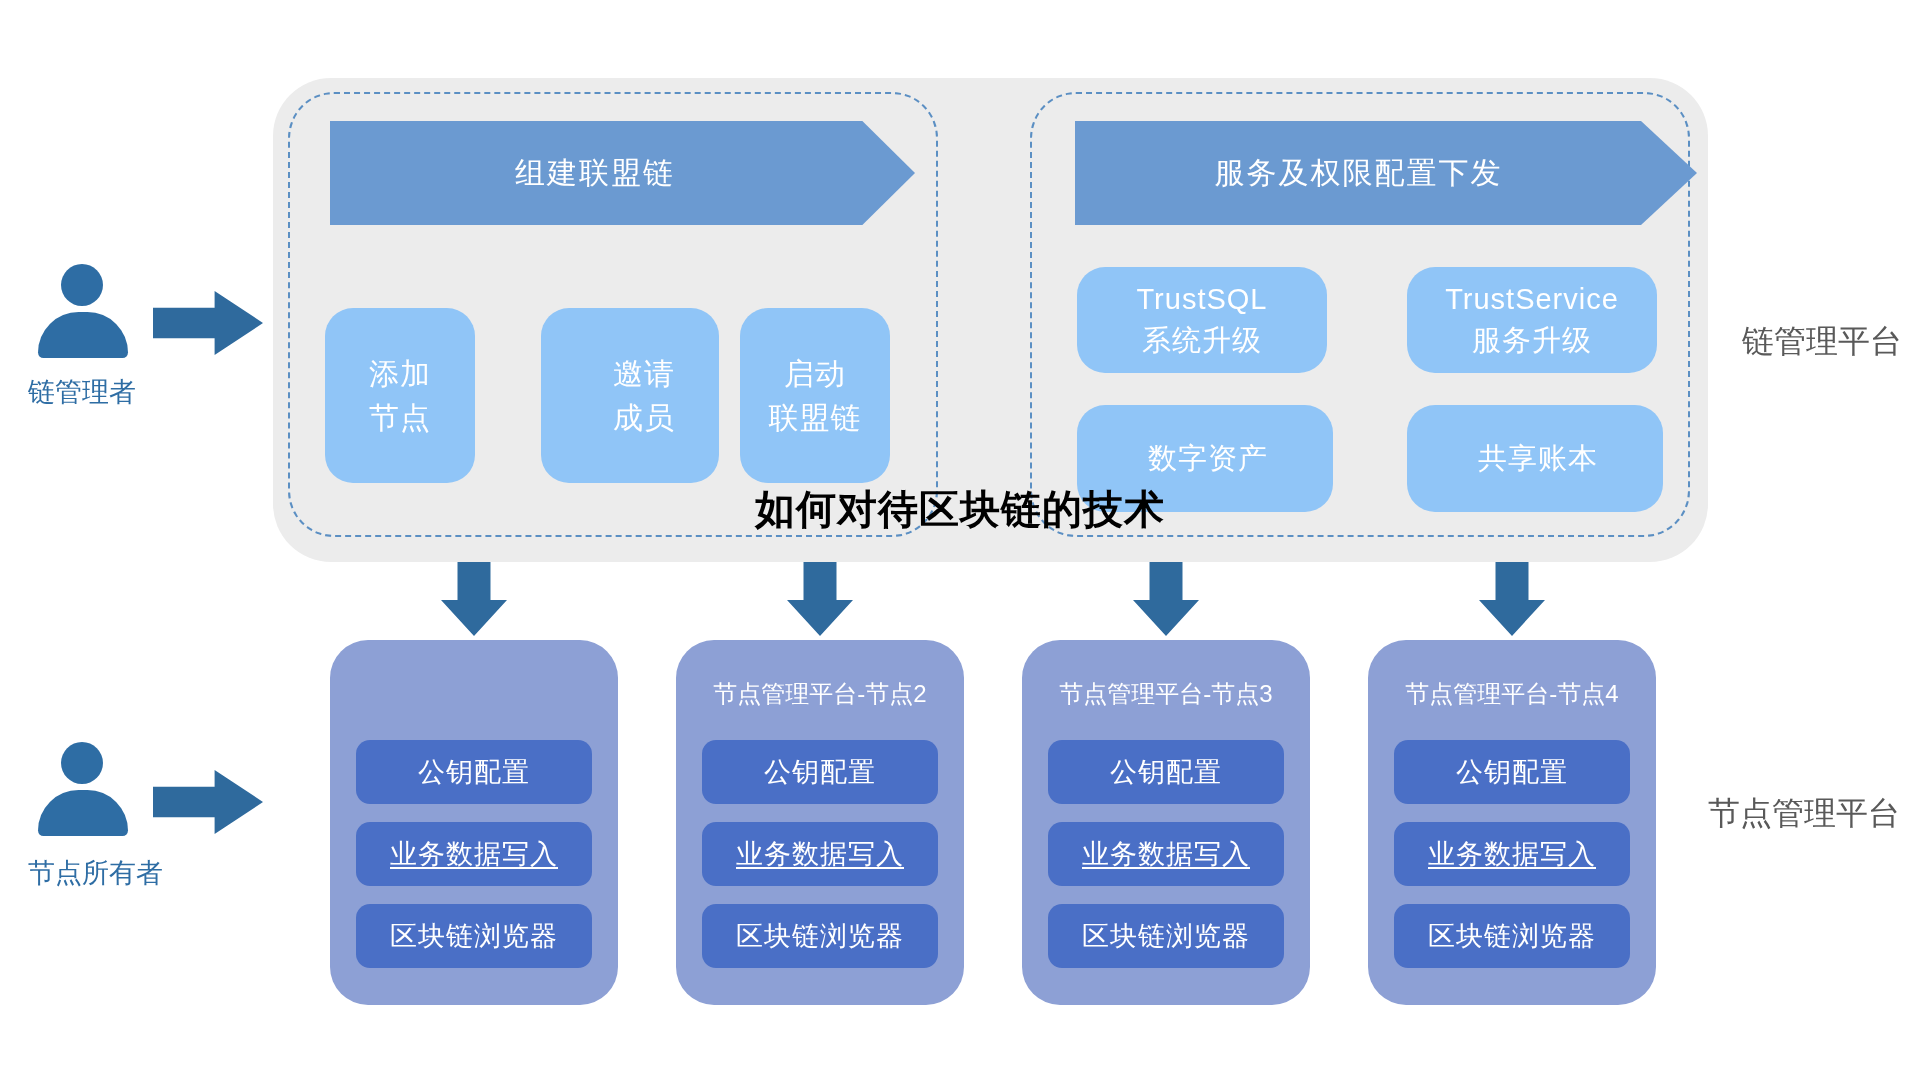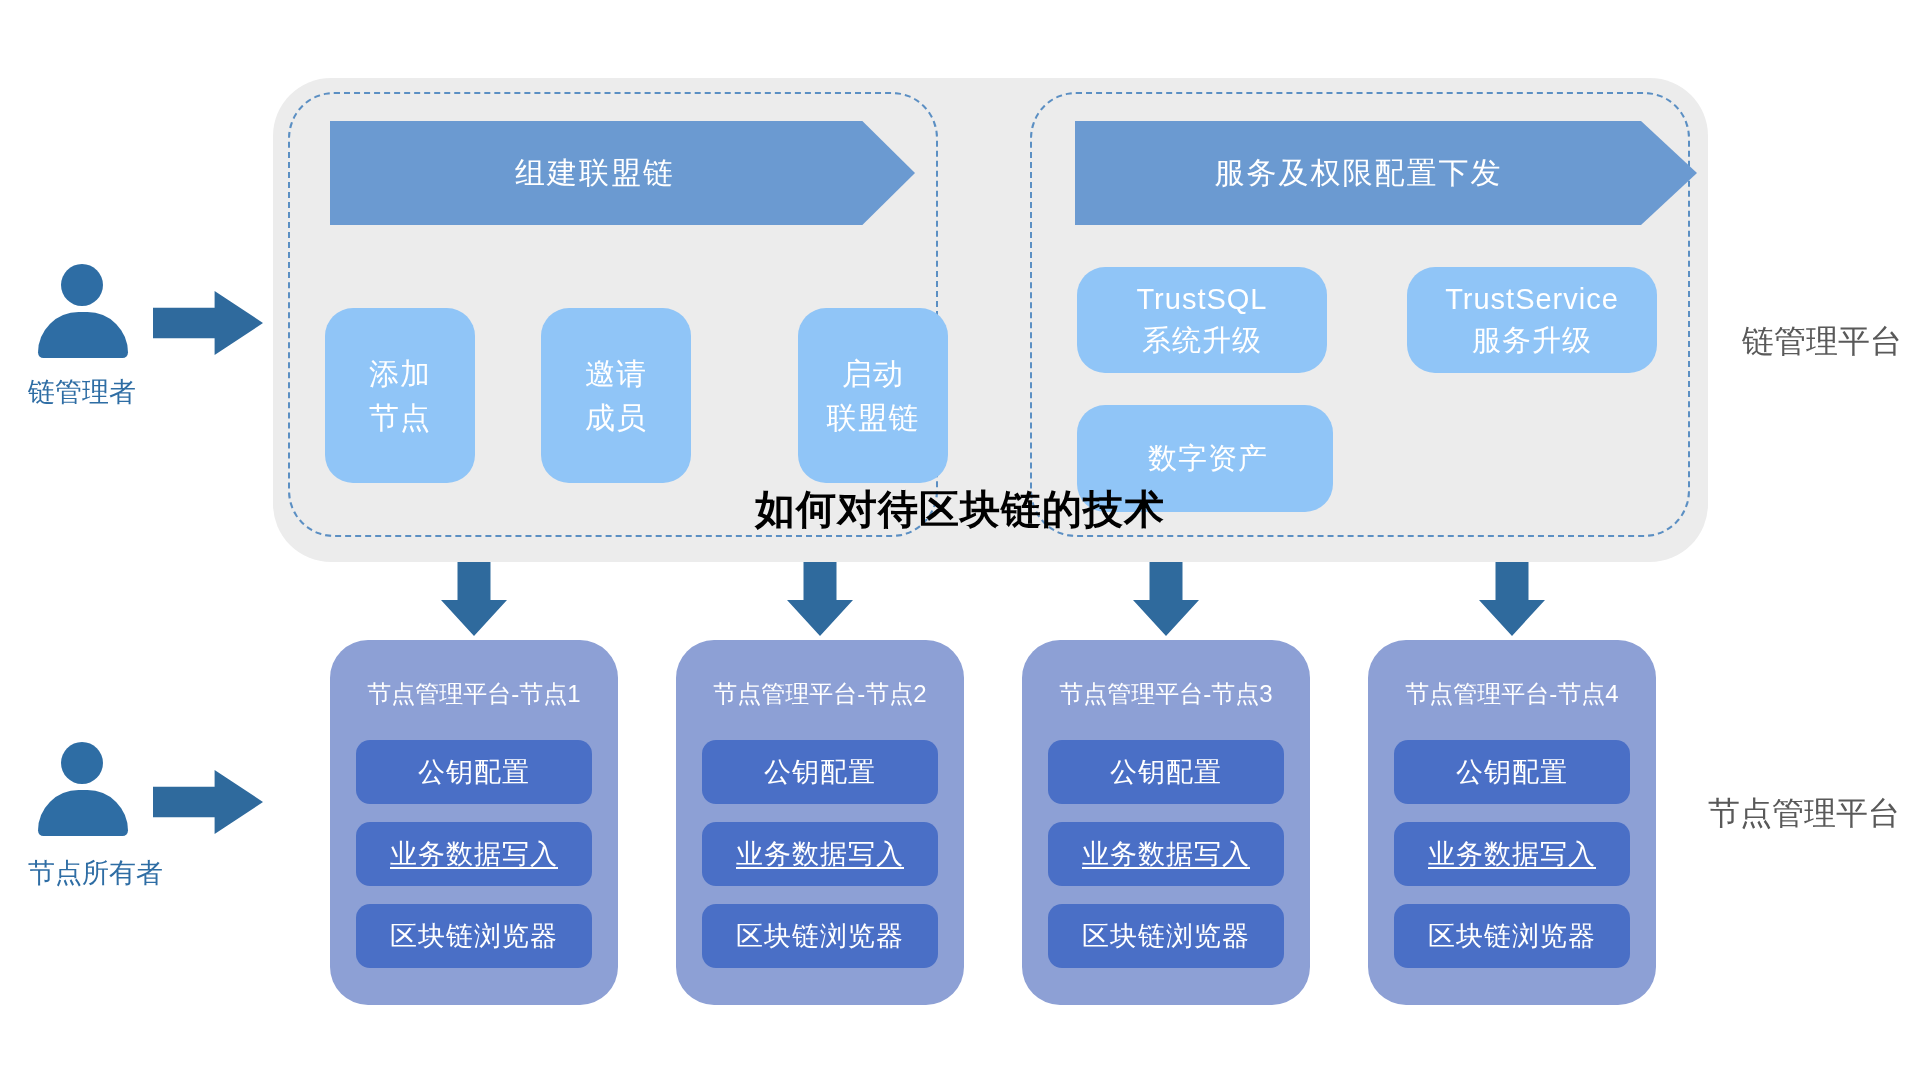--- a/index.html
+++ b/index.html
@@ -34,21 +34,21 @@
   .banner span{margin-right:55px;}
   .banner-left{left:330px;width:585px;}
   .banner-right{left:1075px;width:622px;}
 
   .lite-box{
     position:absolute;background:#90c5f7;color:#fff;border-radius:28px;
     display:flex;align-items:center;justify-content:center;text-align:center;
     font-size:30px;line-height:44px;letter-spacing:1px;
   }
   .step{top:308px;width:150px;height:175px;text-align:center;}
-  .step1{left:325px;} .step2{left:541px;} .step3{left:798px;}
+  .step1{left:325px;} .step2{left:541px;padding-left:28px;} .step3{left:740px;}
   .svc{width:250px;height:106px;font-size:29px;line-height:41px;}
   .svc-r1{top:267px;} .svc-r2{top:405px;height:107px;padding-left:6px;}
   .svc-c1{left:1077px;} .svc-c2{left:1407px;}
 
   
   .main-title{
     position:absolute;left:50%;top:482px;transform:translateX(-50%);
     font-size:40px;font-weight:800;color:#000;letter-spacing:1px;white-space:nowrap;
   }
 
@@ -106,38 +106,38 @@
   <div class="lite-box step step2 pre">邀请
 成员</div>
   <div class="lite-box step step3 pre">启动
 联盟链</div>
 
   <div class="lite-box svc svc-r1 svc-c1 pre">TrustSQL
 系统升级</div>
   <div class="lite-box svc svc-r1 svc-c2 pre">TrustService
 服务升级</div>
   <div class="lite-box svc svc-r2 svc-c1">数字资产</div>
+  <div class="lite-box svc svc-r2 svc-c2">共享账本</div>
 
   <div class="main-title">如何对待区块链的技术</div>
 
   <div class="head" style="left:61px;top:264px;"></div>
   <div class="shoulders" style="left:38px;top:312px;"></div>
   <div class="actor-label" style="left:28px;top:374px;">链管理者</div>
   <div class="right-arrow" style="left:153px;top:291px;"></div>
 
   <div class="head" style="left:61px;top:742px;"></div>
   <div class="shoulders" style="left:38px;top:790px;"></div>
   <div class="actor-label" style="left:28px;top:855px;">节点所有者</div>
   <div class="right-arrow" style="left:153px;top:770px;"></div>
 
   <div class="side-label" style="left:1742px;top:320px;">链管理平台</div>
   <div class="side-label" style="left:1708px;top:792px;">节点管理平台</div>
 
   <div class="node" style="left:330px;">
-    <div class="node-title">节点管理平台-节点1</div>
     <div class="node-item ni1">公钥配置</div>
     <div class="node-item ni2">
         <span class="underlined">业务数据写入</span>
       </div>
     <div class="node-item ni3">区块链浏览器</div>
   </div>
 
   <div class="node" style="left:676px;">
     <div class="node-title">节点管理平台-节点2</div>
     <div class="node-item ni1">公钥配置</div>

